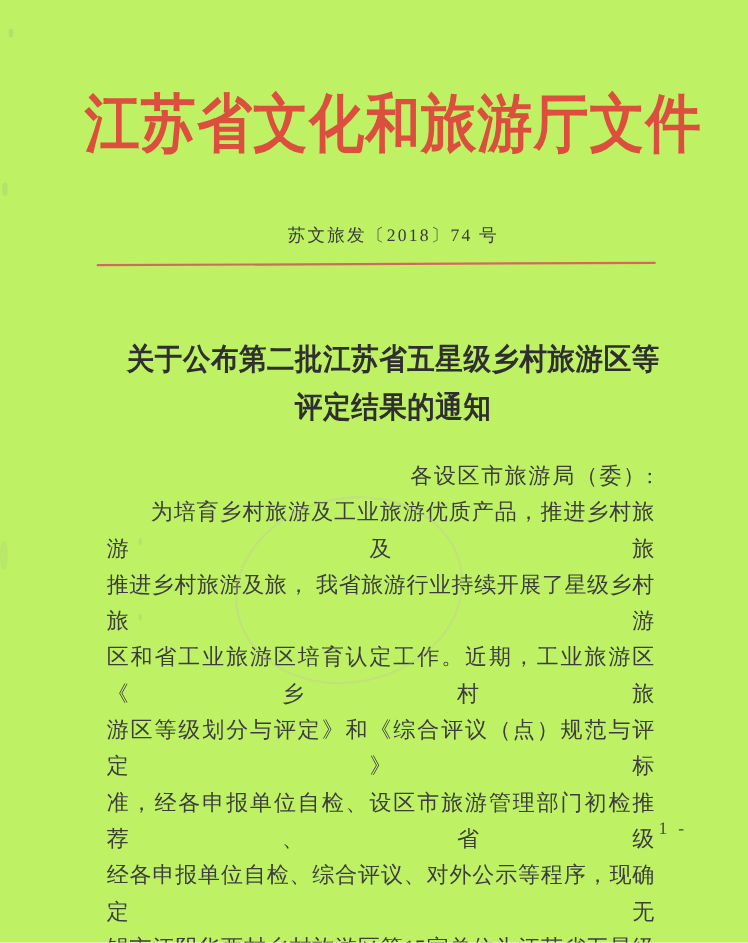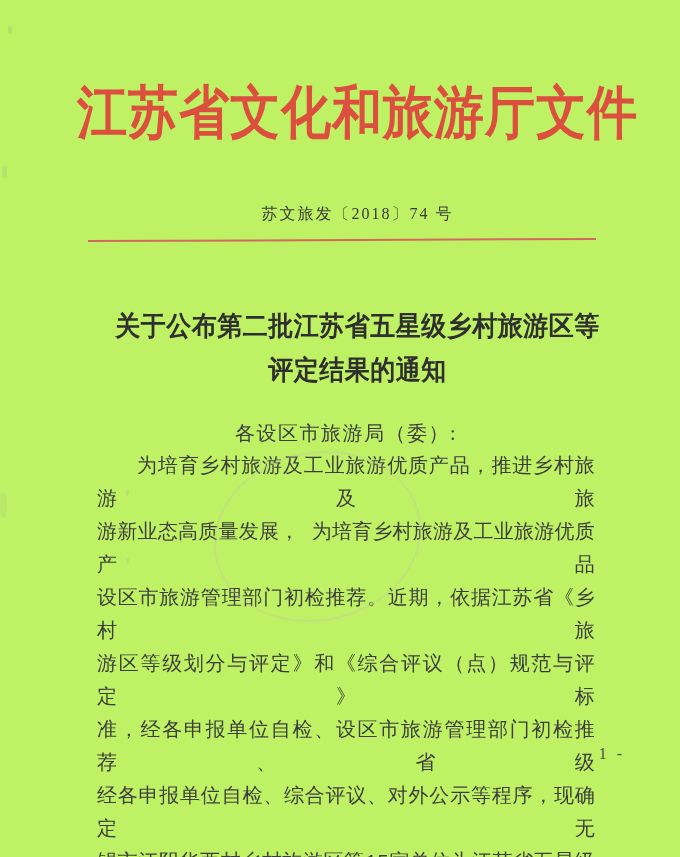--- a/index.html
+++ b/index.html
@@ -73,29 +73,28 @@
   .body-block {
     position: absolute;
     top: 417px;
     left: 97px;
     width: 498px;
     font-size: 20px;
     line-height: 33px;
     color: #3d3d3d;
   }
   .salutation {
-    text-align: center;
+    text-align: right;
     letter-spacing: 1.5px;
   }
   .body-line {
     text-align: justify;
     text-align-last: justify;
     -moz-text-align-last: justify;
     letter-spacing: 0.2px;
-    font-family: Liberation Mono, monospace;
   }
   .body-line.indent {
     text-indent: 2em;
   }
   
   .page-number {
     position: absolute;
     top: 745px;
     right: 90px;
     font-size: 16px;
@@ -138,22 +137,22 @@
 
   <div class="red-rule" style="background: rgb(212, 104, 94);"></div>
 
   <div class="doc-title line1">关于公布第二批江苏省五星级乡村旅游区等</div>
 
   <div class="doc-title line2">评定结果的通知</div>
 
   <div class="body-block" style="color: rgb(61, 61, 61);">
     <div class="salutation">各设区市旅游局（委）:</div>
     <div class="body-line indent">为培育乡村旅游及工业旅游优质产品，推进乡村旅游及旅</div>
-    <div class="body-line">游新业态高质量发展， 为培育乡村旅游及工业旅游优质产品</div>
-    <div class="body-line">设区市旅游管理部门初检推荐。近期，依据江苏省《乡村旅</div>
+    <div class="body-line">推进乡村旅游及旅， 我省旅游行业持续开展了星级乡村旅游</div>
+    <div class="body-line">区和省工业旅游区培育认定工作。近期，工业旅游区《乡村旅</div>
     <div class="body-line">游区等级划分与评定》和《综合评议（点）规范与评定》标</div>
     <div class="body-line">准，经各申报单位自检、设区市旅游管理部门初检推荐、省级</div>
     <div class="body-line">经各申报单位自检、综合评议、对外公示等程序，现确定无</div>
     <div class="body-line">锡市江阴华西村乡村旅游区等15家单位为江苏省五星级乡村旅</div>
 
   </div>
 
   <div class="page-number">- 1 -</div>
 
   <div class="stamp-ghost"></div>

